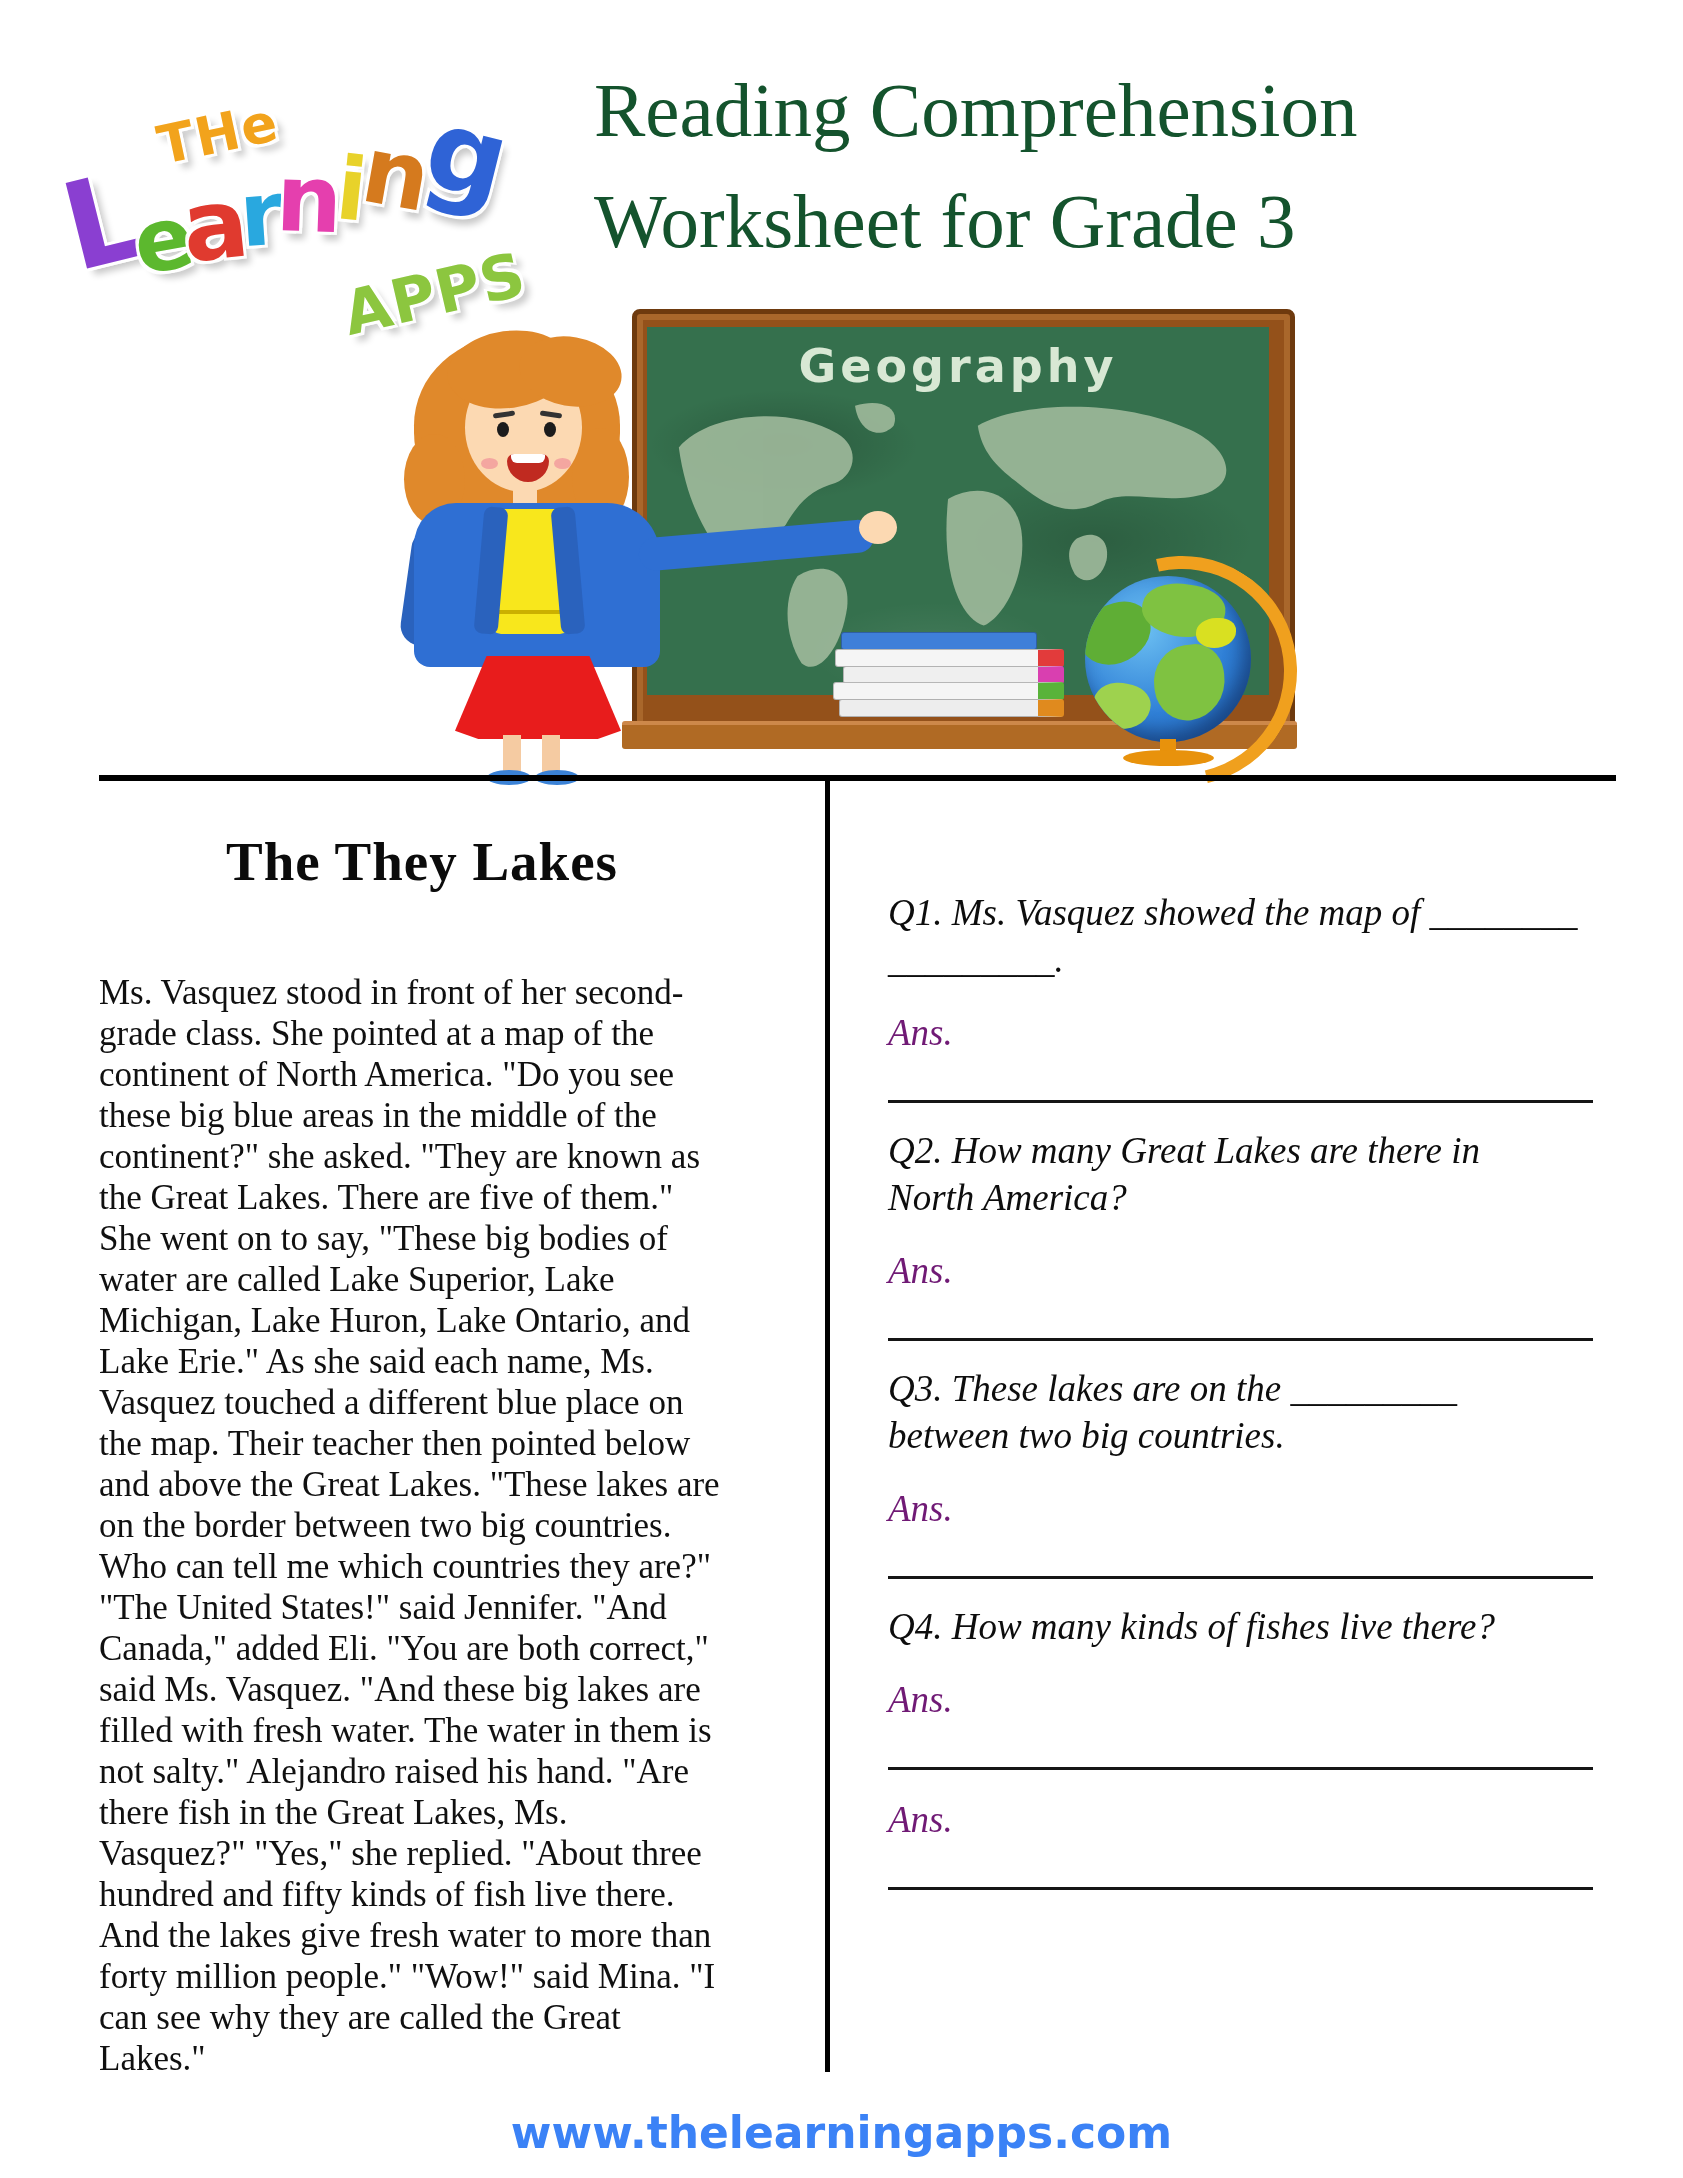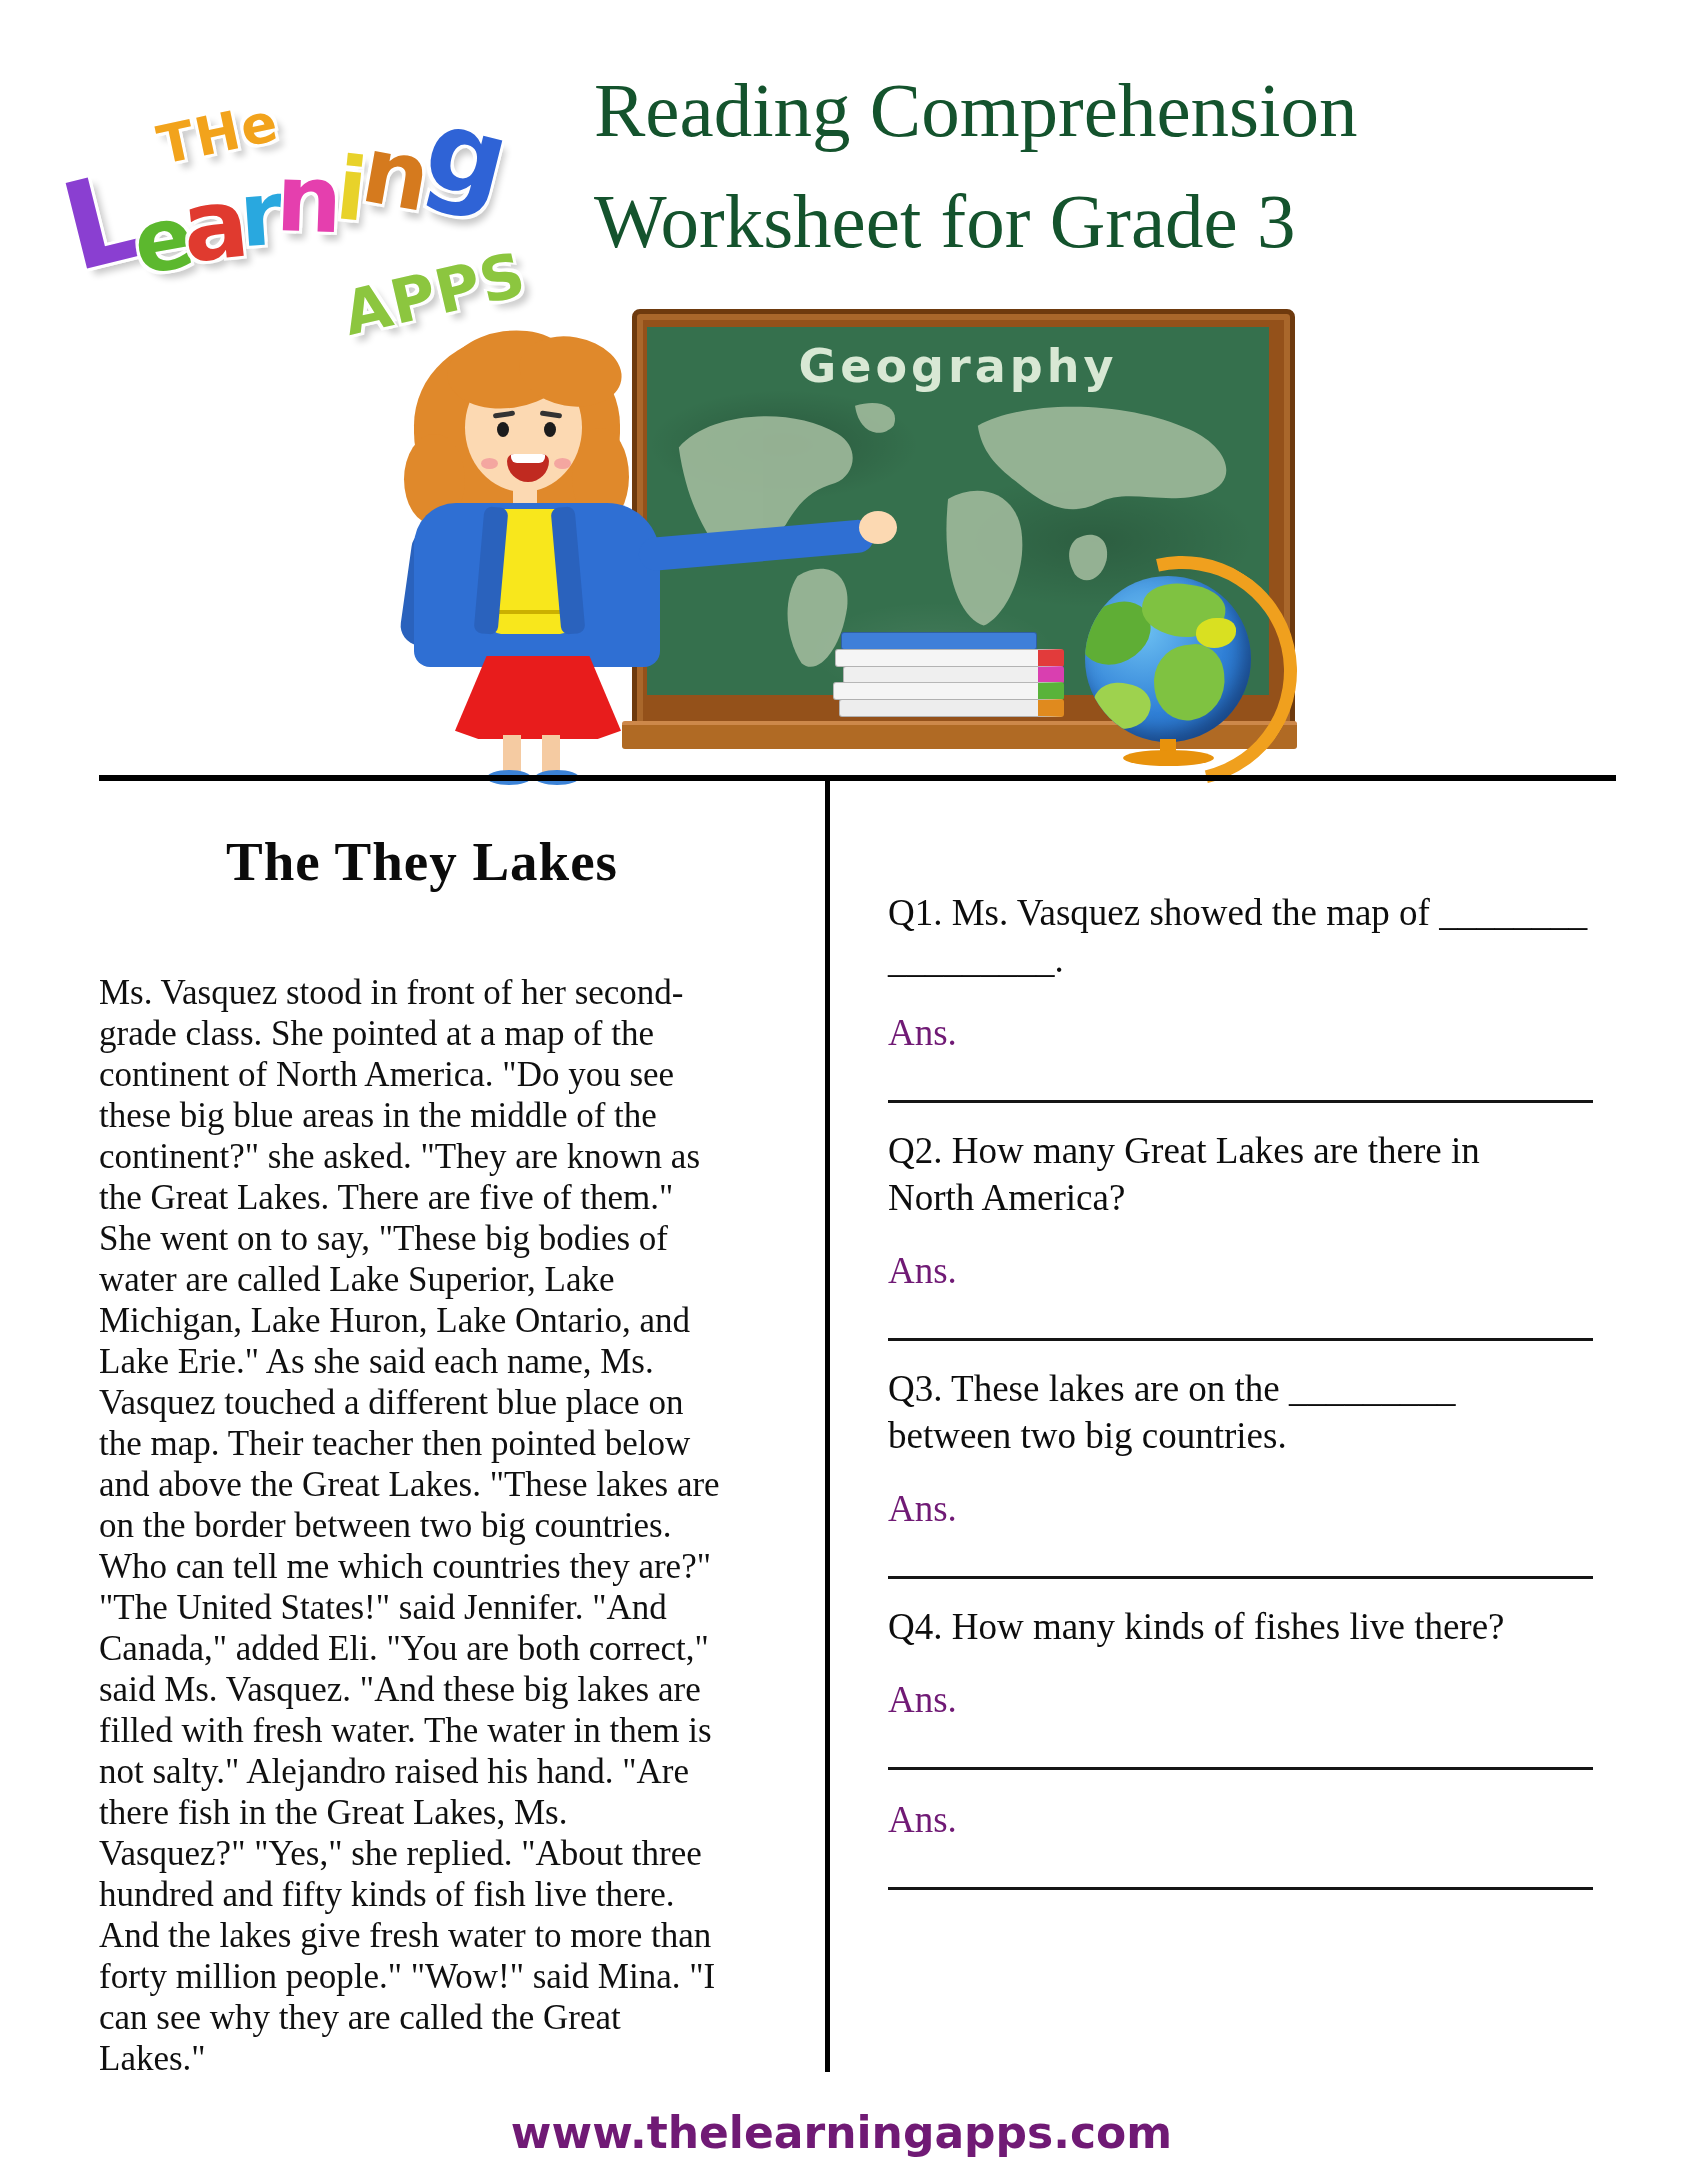--- a/index.html
+++ b/index.html
@@ -104,28 +104,28 @@
   .h-rule{position:absolute;left:99px;top:775px;width:1517px;height:6px;background:#000;}
   .v-rule{position:absolute;left:825px;top:781px;width:5px;height:1291px;background:#000;}
 
   
   .left-col{position:absolute;left:99px;top:830px;width:705px;}
   .passage-title{font-size:55px;font-weight:bold;text-align:center;margin:0 59px 0 0;letter-spacing:1px;}
   .passage-body{margin-top:79px;font-size:35px;line-height:41px;white-space:pre;color:#101010;}
 
   
   .right-col{position:absolute;left:888px;top:889px;width:707px;}
-  .q-block{margin:0 12px 24px 0;}
+  .q-block{margin:0 12px 24px 0;font-style:italic;}
   .q-text{font-size:37px;line-height:47px;white-space:pre;color:#0d0d0d;}
   .q-ans{font-size:37px;line-height:47px;margin-top:26px;color:#701a75;}
   .q-line{margin-top:44px;border-bottom:3px solid #151515;height:0;width:705px;}
 
   
   .footer{position:absolute;left:0;top:2107px;width:1683px;text-align:center;
-          font-family:"DejaVu Sans",sans-serif;font-weight:bold;font-size:44px;color:#701a75;}
+          font-family:"DejaVu Sans",sans-serif;font-weight:bold;font-size:44px;color:#3b82f6;}
 </style>
 </head>
 <body>
 
 <div class="page">
 
   <div class="logo">
     <span class="logo-word logo-the">THe</span>
     <span class="logo-learning"><span class="logo-letter" style="color: rgb(138, 63, 209);">L</span><span class="logo-letter" style="color: rgb(92, 184, 46);">e</span><span class="logo-letter" style="color: rgb(224, 58, 47);">a</span><span class="logo-letter" style="color: rgb(41, 168, 223);">r</span><span class="logo-letter" style="color: rgb(229, 63, 174);">n</span><span class="logo-letter" style="color: rgb(232, 210, 42);">i</span><span class="logo-letter" style="color: rgb(213, 122, 30);">n</span><span class="logo-letter" style="color: rgb(47, 99, 214);">g</span></span>
     <span class="logo-word logo-apps">APPS</span>

